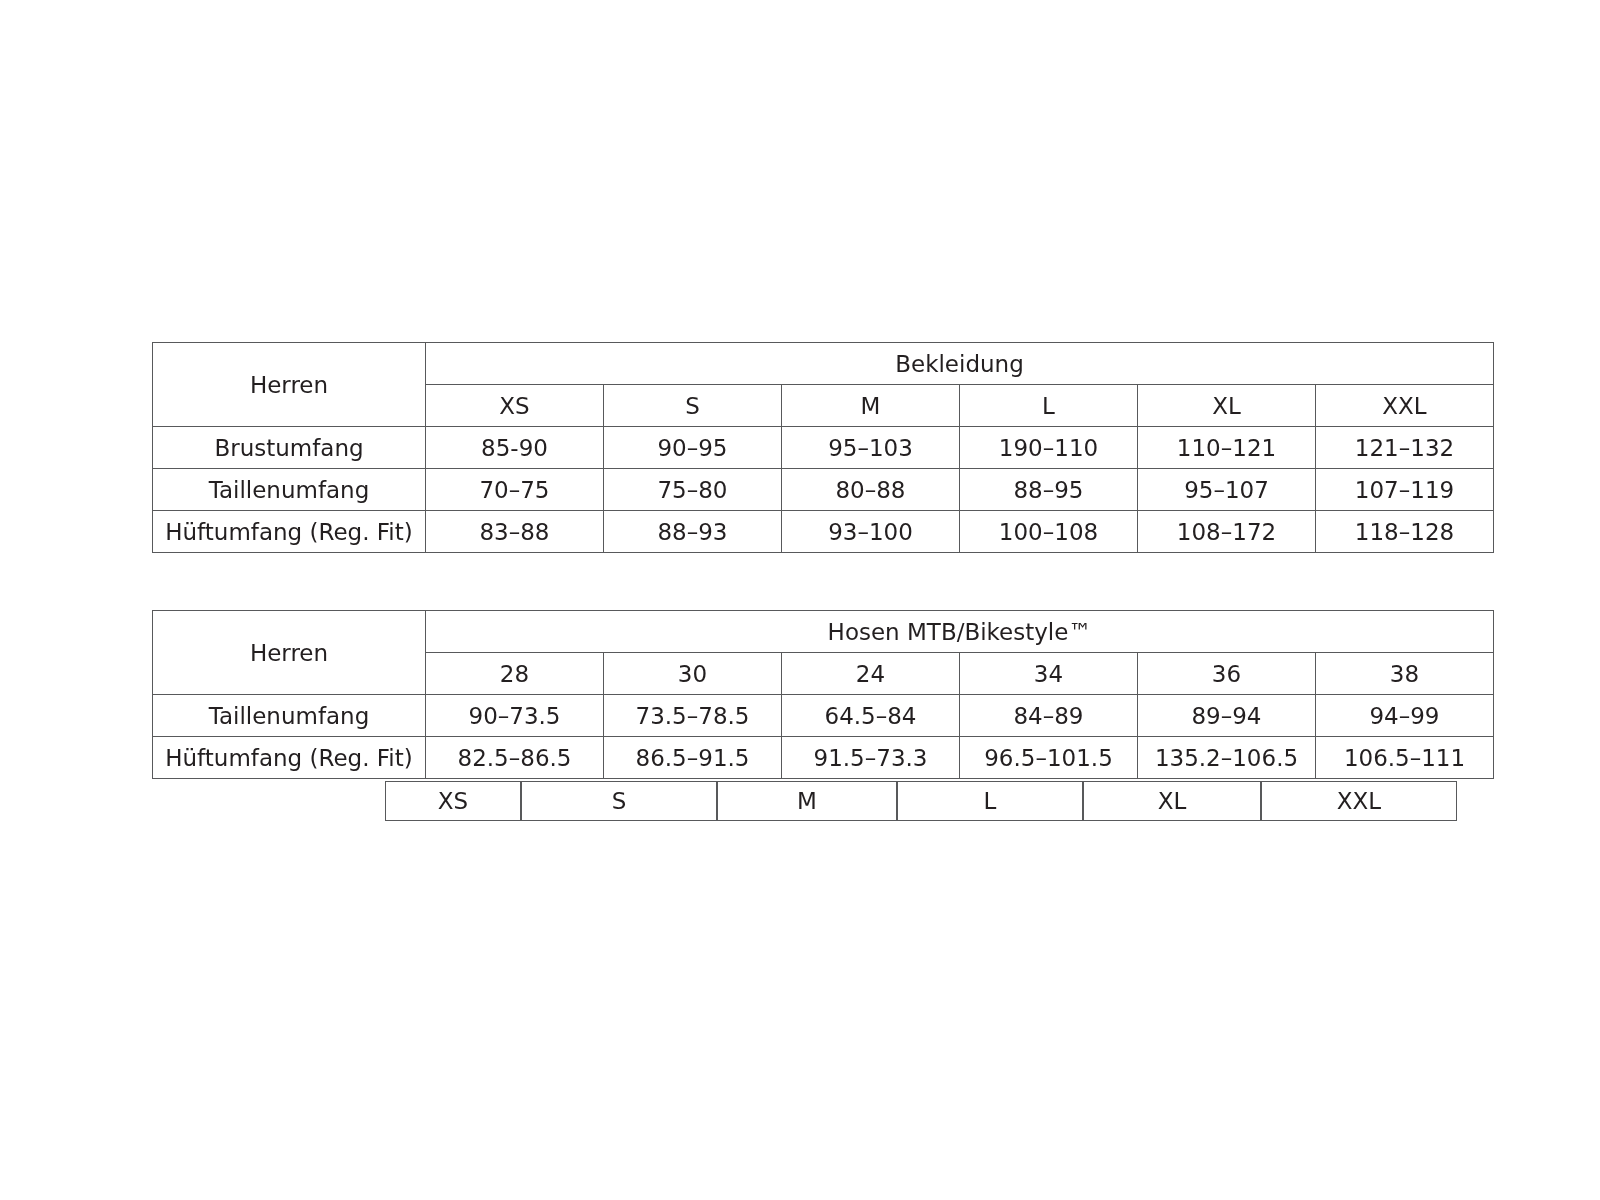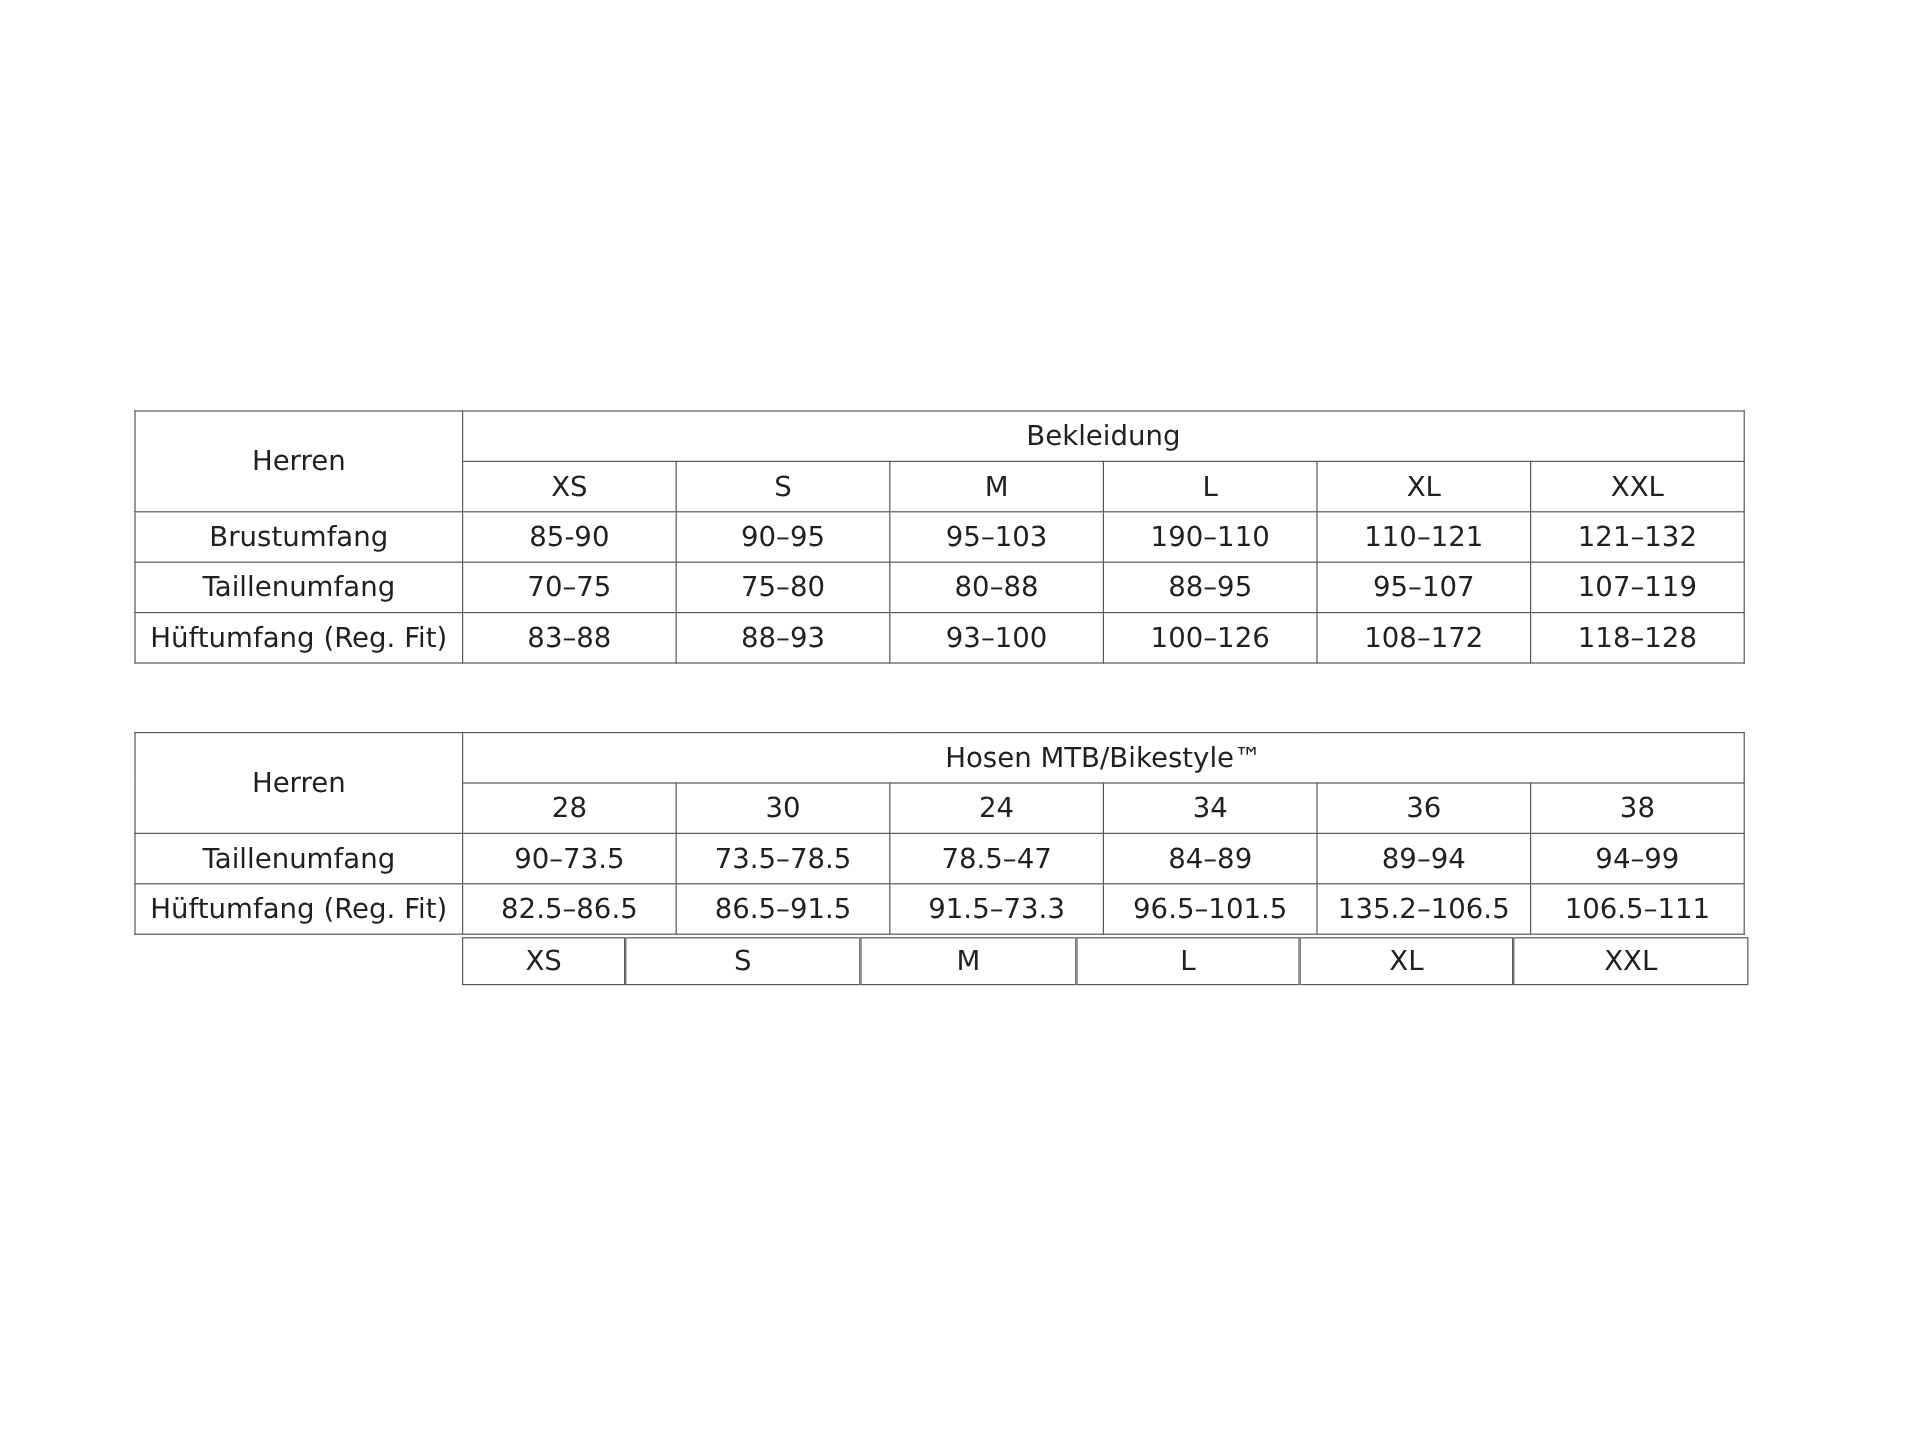--- a/index.html
+++ b/index.html
@@ -26,20 +26,21 @@
   .table-block {
     position: absolute;
     border-collapse: collapse;
   }
   #table-bekleidung { left: 112px; top: 342px; }
   #table-hosen      { left: 112px; top: 610px; }
 
   table.sizechart {
     border-collapse: collapse;
     table-layout: fixed;
+    margin-left: 40px;
   }
   table.sizechart td {
     border: 1px solid #58595b;
     padding: 0;
     height: 41px;
     vertical-align: middle;
     text-align: center;
     font-size: 23px;
     color: #231f20;
     background: #ffffff;
@@ -137,21 +138,21 @@
         <td>80–88</td>
         <td>88–95</td>
         <td>95–107</td>
         <td>107–119</td>
       </tr>
       <tr>
         <td class="row-label">Hüftumfang (Reg. Fit)</td>
         <td>83–88</td>
         <td>88–93</td>
         <td>93–100</td>
-        <td>100–126</td>
+        <td>100–108</td>
         <td>108–172</td>
         <td>118–128</td>
       </tr>
     </tbody>
   </table>
 
   <table class="sizechart table-block" id="table-hosen">
     <colgroup>
       <col class="c-label">
         <col class="c-size">
@@ -172,21 +173,21 @@
         <td class="size-head">24</td>
         <td class="size-head">34</td>
         <td class="size-head">36</td>
         <td class="size-head">38</td>
       </tr>
 
       <tr>
         <td class="row-label">Taillenumfang</td>
         <td>90–73.5</td>
         <td>73.5–78.5</td>
-        <td>78.5–47</td>
+        <td>64.5–84</td>
         <td>84–89</td>
         <td>89–94</td>
         <td>94–99</td>
       </tr>
       <tr>
         <td class="row-label">Hüftumfang (Reg. Fit)</td>
         <td>82.5–86.5</td>
         <td>86.5–91.5</td>
         <td>91.5–73.3</td>
         <td>96.5–101.5</td>

